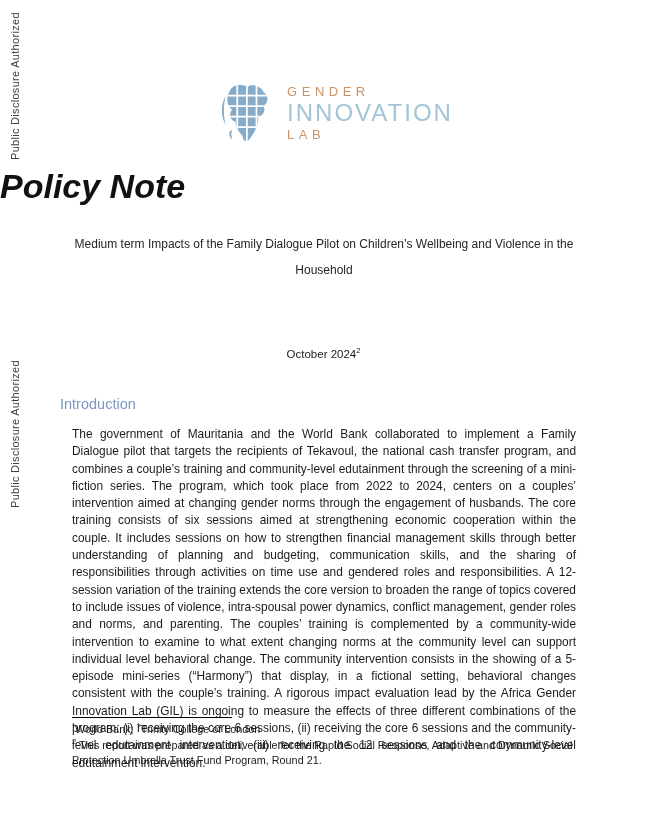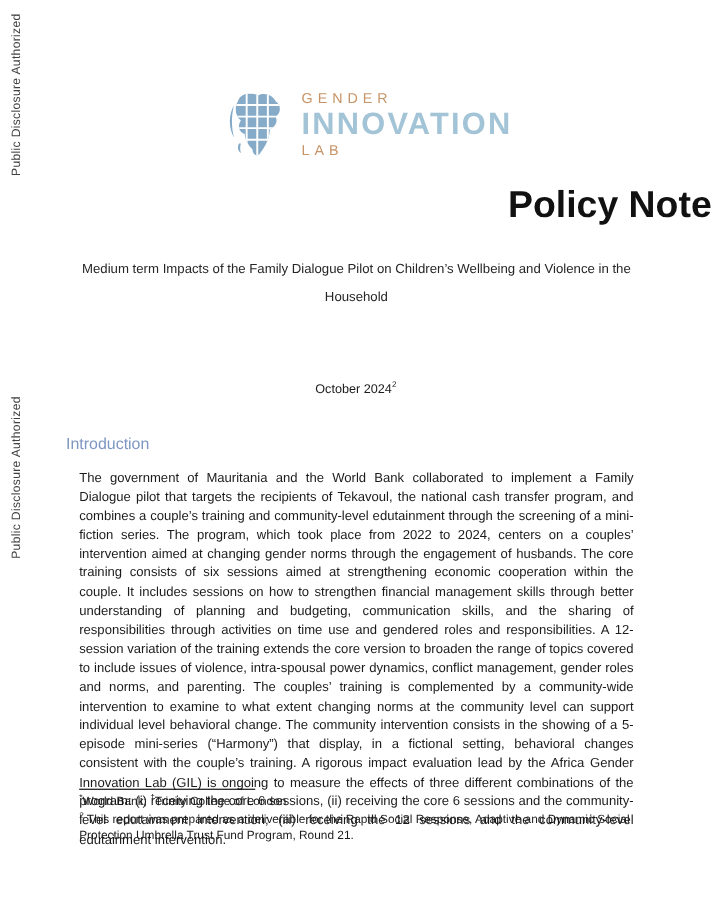--- a/index.html
+++ b/index.html
@@ -13,25 +13,25 @@
     transform:rotate(-90deg); transform-origin:left top;
   }
   .wm1 { top:160px; }
   .wm2 { top:508px; }
 
   .logo { position:absolute; top:80px; left:0; right:0;
     display:flex; justify-content:center; align-items:center; gap:13px;padding-left:24px; }
   .logo-globe { width:56px; height:66px; flex:0 0 auto; }
   .logo-text { display:flex; flex-direction:column; line-height:1; }
   .logo-line1 { font-size:13px; letter-spacing:4.5px; color:#c79467; margin-bottom:3px; }
-  .logo-line2 { font-size:28px; letter-spacing:2px; color:#a3c4d6; font-weight:700; margin-bottom:3px; }
+  .logo-line2 { font-size:24px; letter-spacing:2px; color:#a3c4d6; font-weight:400; margin-bottom:3px; }
   .logo-line3 { font-size:13px; letter-spacing:4.5px; color:#c79467; }
 
-  .title { position:absolute; top:167px; left:0; width:100%; text-align:right;
-    font-size:34px; font-weight:700; color:#111; }
+  .title { position:absolute; top:167px; left:0; width:100%; text-align:left;
+    font-size:34px; font-weight:700; color:#111;font-style:italic; }
   .subtitle { position:absolute; top:231px; left:72px; width:504px; text-align:center;
     font-size:12px; line-height:26px; color:#262626; }
   .authors { position:absolute; top:303px; left:0; width:100%; text-align:center;
     font-size:11.5px; color:#1b1b1b; }
   .date { position:absolute; top:348px; left:0; width:100%; text-align:center;
     font-size:11.5px; font-weight:400; }
   .intro-heading { position:absolute; top:396px; left:60px;
     font-size:14.5px; color:#7e96c3; }
   .body-text { position:absolute; top:426px; left:72px; width:504px;
     font-size:11.9px; line-height:17.3px; text-align:justify; color:#1b1b1b; }

